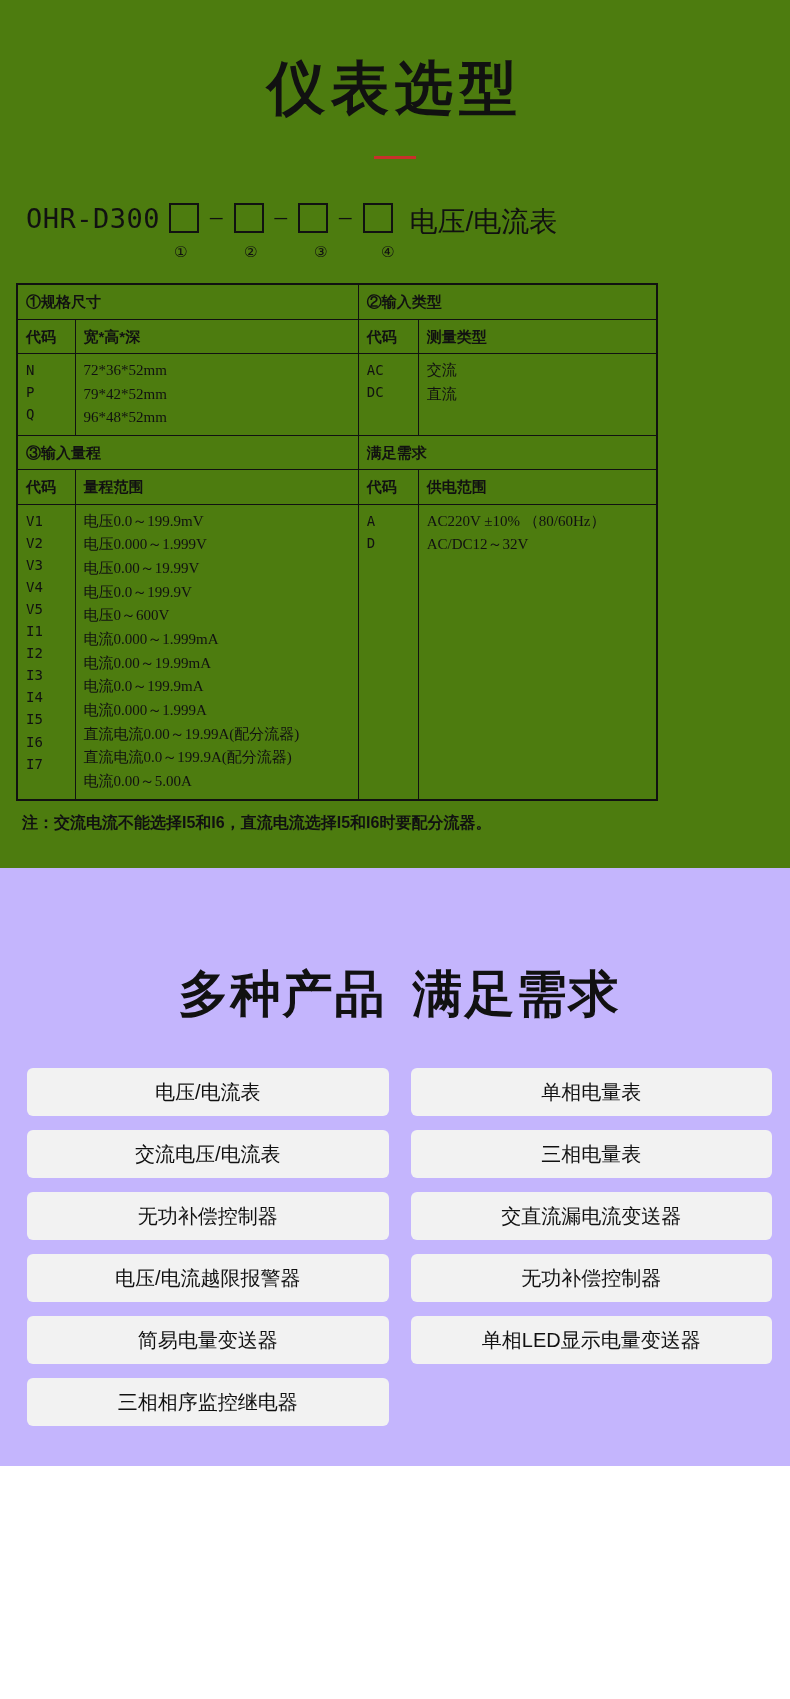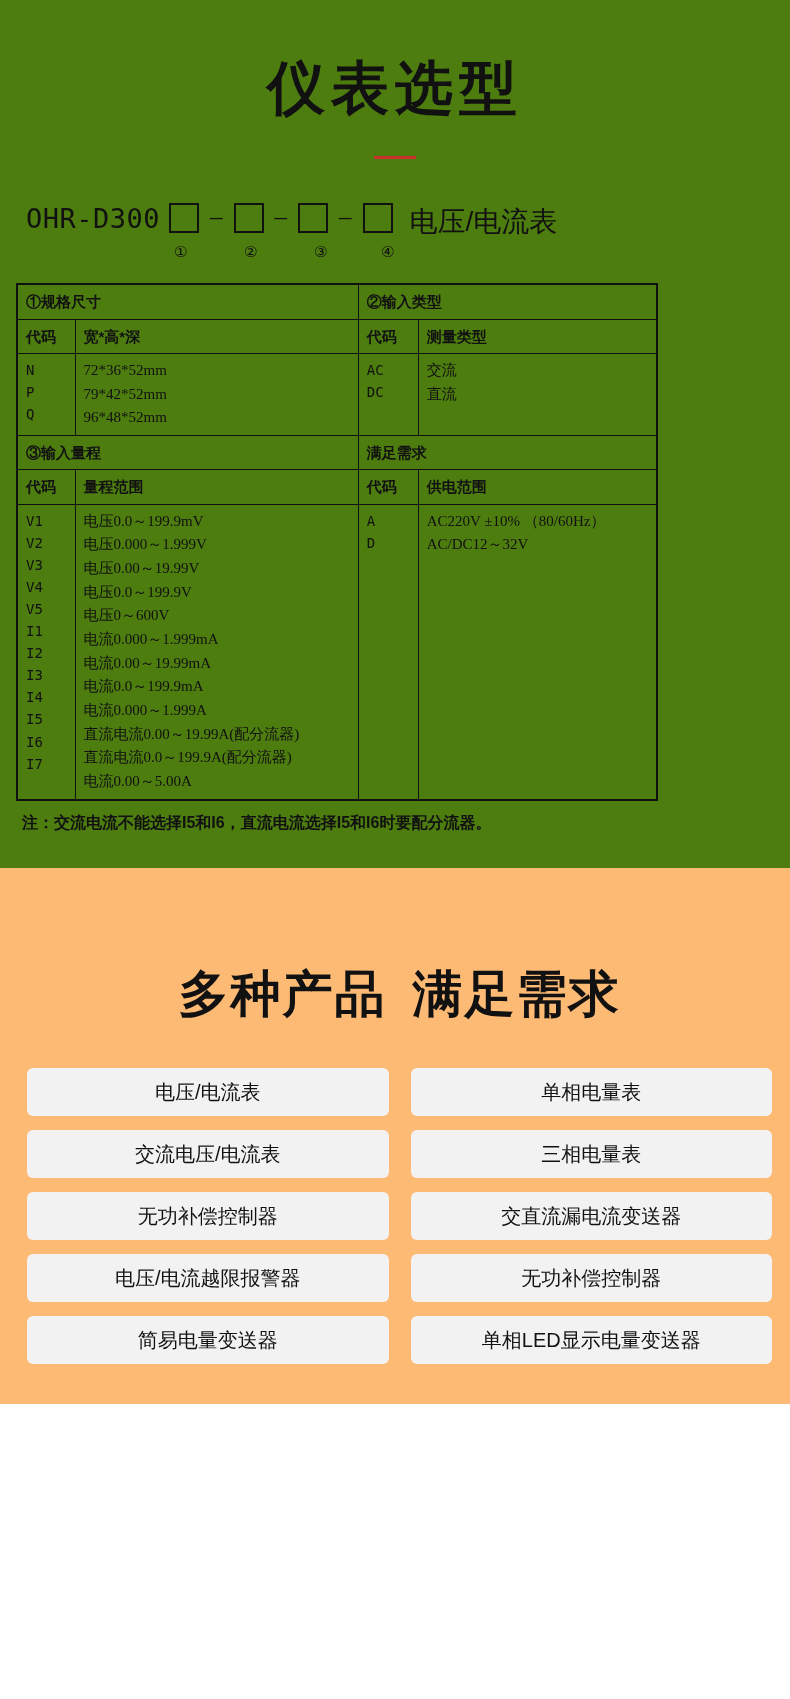--- a/index.html
+++ b/index.html
@@ -93,21 +93,21 @@
   .note {
     margin: 12px 22px 0 22px;
     font-size: 16px;
     font-weight: bold;
     color: #111;
     font-family: "Liberation Sans", sans-serif;
   }
 
   
   .section-products {
-    background: #fdba74;
+    background: #c4b5fd;
     padding: 52px 0 40px 9px;
   }
   .title-second {
     text-align: center;
     font-size: 50px;
     font-weight: bold;
     color: #111;
     letter-spacing: 2px;
     margin-bottom: 40px;
   }
@@ -255,16 +255,17 @@
       <div class="prod-item">电压/电流表</div>
       <div class="prod-item">单相电量表</div>
       <div class="prod-item">交流电压/电流表</div>
       <div class="prod-item">三相电量表</div>
       <div class="prod-item">无功补偿控制器</div>
       <div class="prod-item">交直流漏电流变送器</div>
       <div class="prod-item">电压/电流越限报警器</div>
       <div class="prod-item">无功补偿控制器</div>
       <div class="prod-item">简易电量变送器</div>
       <div class="prod-item">单相LED显示电量变送器</div>
+      <div class="prod-item">三相相序监控继电器</div>
     </div>
   </section>
 
 </div>
 
 </body></html>

